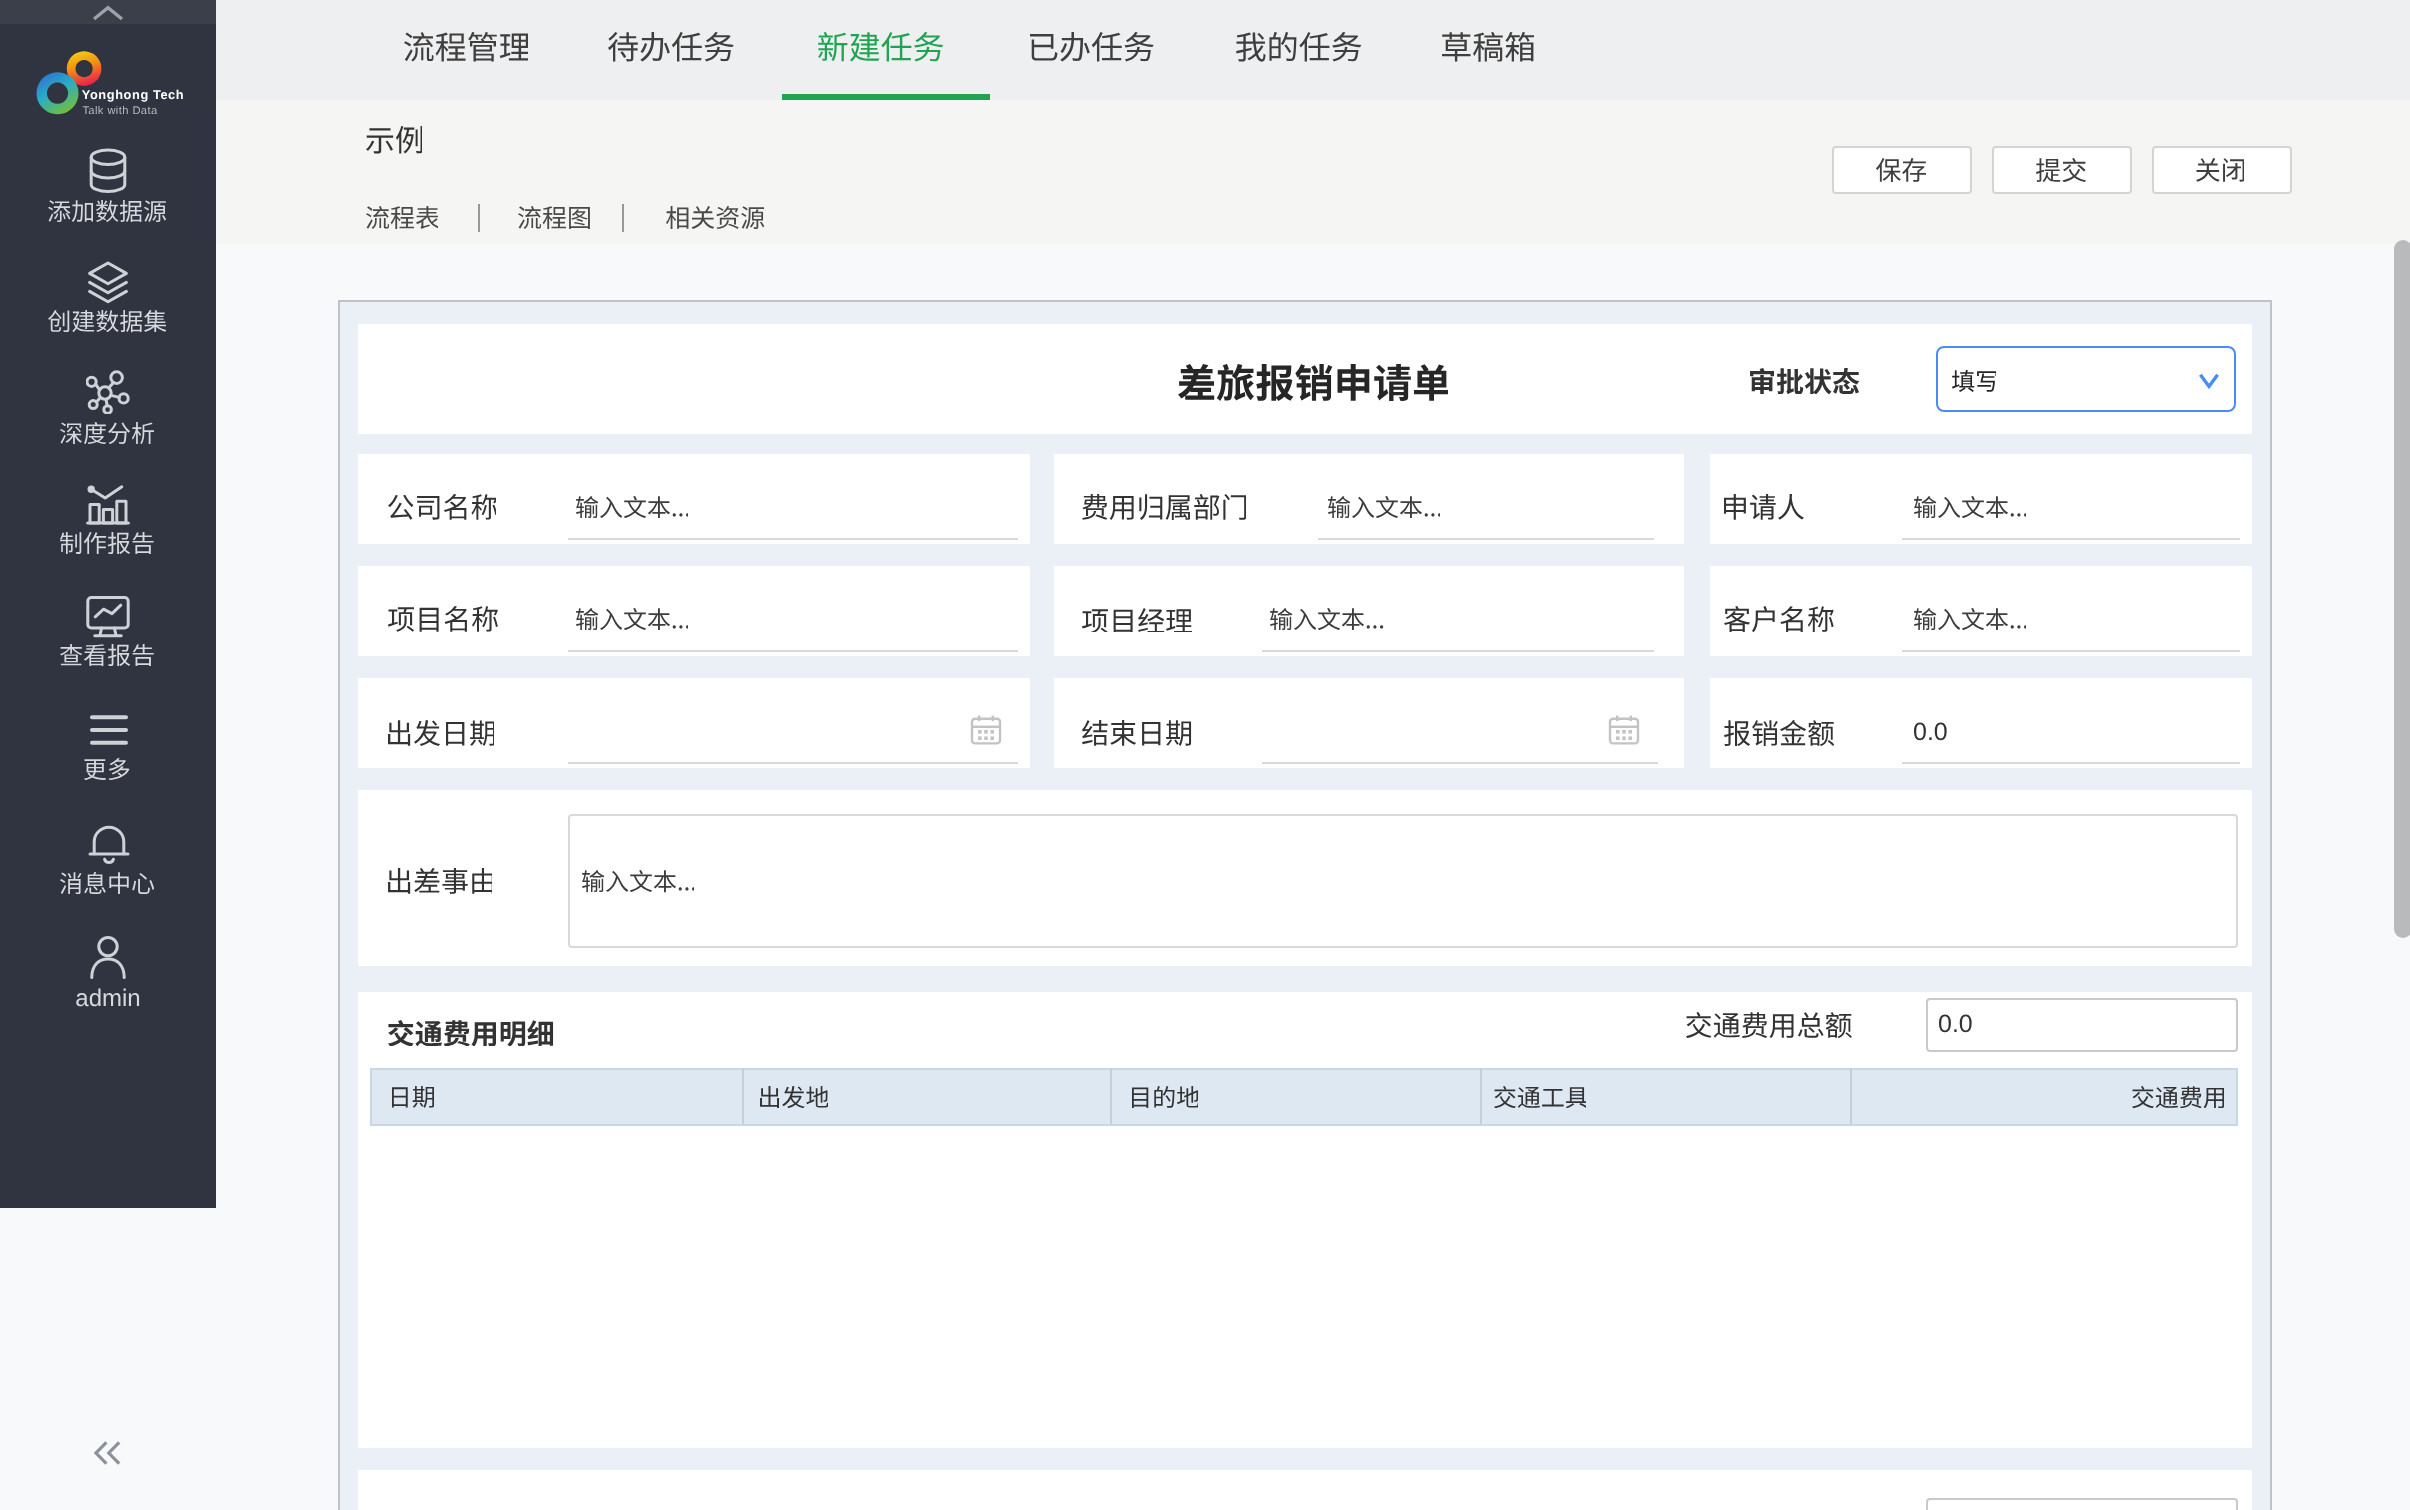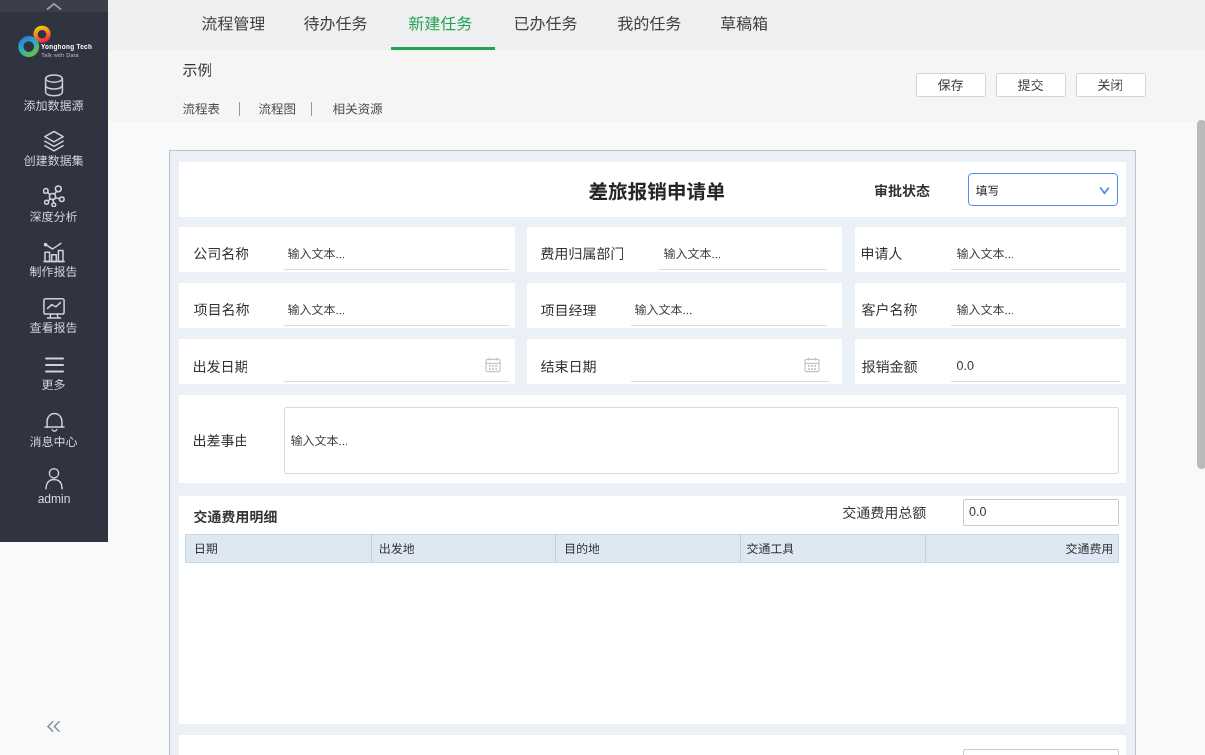--- a/index.html
+++ b/index.html
@@ -1,17 +1,17 @@
 <!DOCTYPE html>
 <html><head><meta charset="utf-8"><title>page</title><style>
 *{margin:0;padding:0;box-sizing:border-box}
 html,body{width:1205px;height:755px;overflow:hidden;font-family:"Liberation Sans",sans-serif;position:relative;background:#f8f9fb}
 .abs{position:absolute}
 </style></head><body>
-<div class="abs" style="left:0;top:0;width:108px;height:542px;background:#2f3440">
+<div class="abs" style="left:0;top:0;width:108px;height:604px;background:#2f3440">
 <div class="abs" style="left:0;top:0;width:108px;height:12px;background:#3a3f49"></div>
 <svg class="abs" style="left:44px;top:2px" width="20" height="9" viewBox="0 0 20 9">
       <polyline points="3,7.5 10,1.8 17,7.5" fill="none" stroke="#9da1a8" stroke-width="1.7"></polyline>
     </svg>
 <svg class="abs" style="left:17px;top:22px" width="88" height="40" viewBox="0 0 88 40">
 <defs>
 <linearGradient id="g1" x1="0.3" y1="0" x2="0.6" y2="1">
           <stop offset="0" stop-color="#f2cf13"></stop>
           <stop offset="0.45" stop-color="#f28d15"></stop>
           <stop offset="1" stop-color="#e91a4e"></stop>

